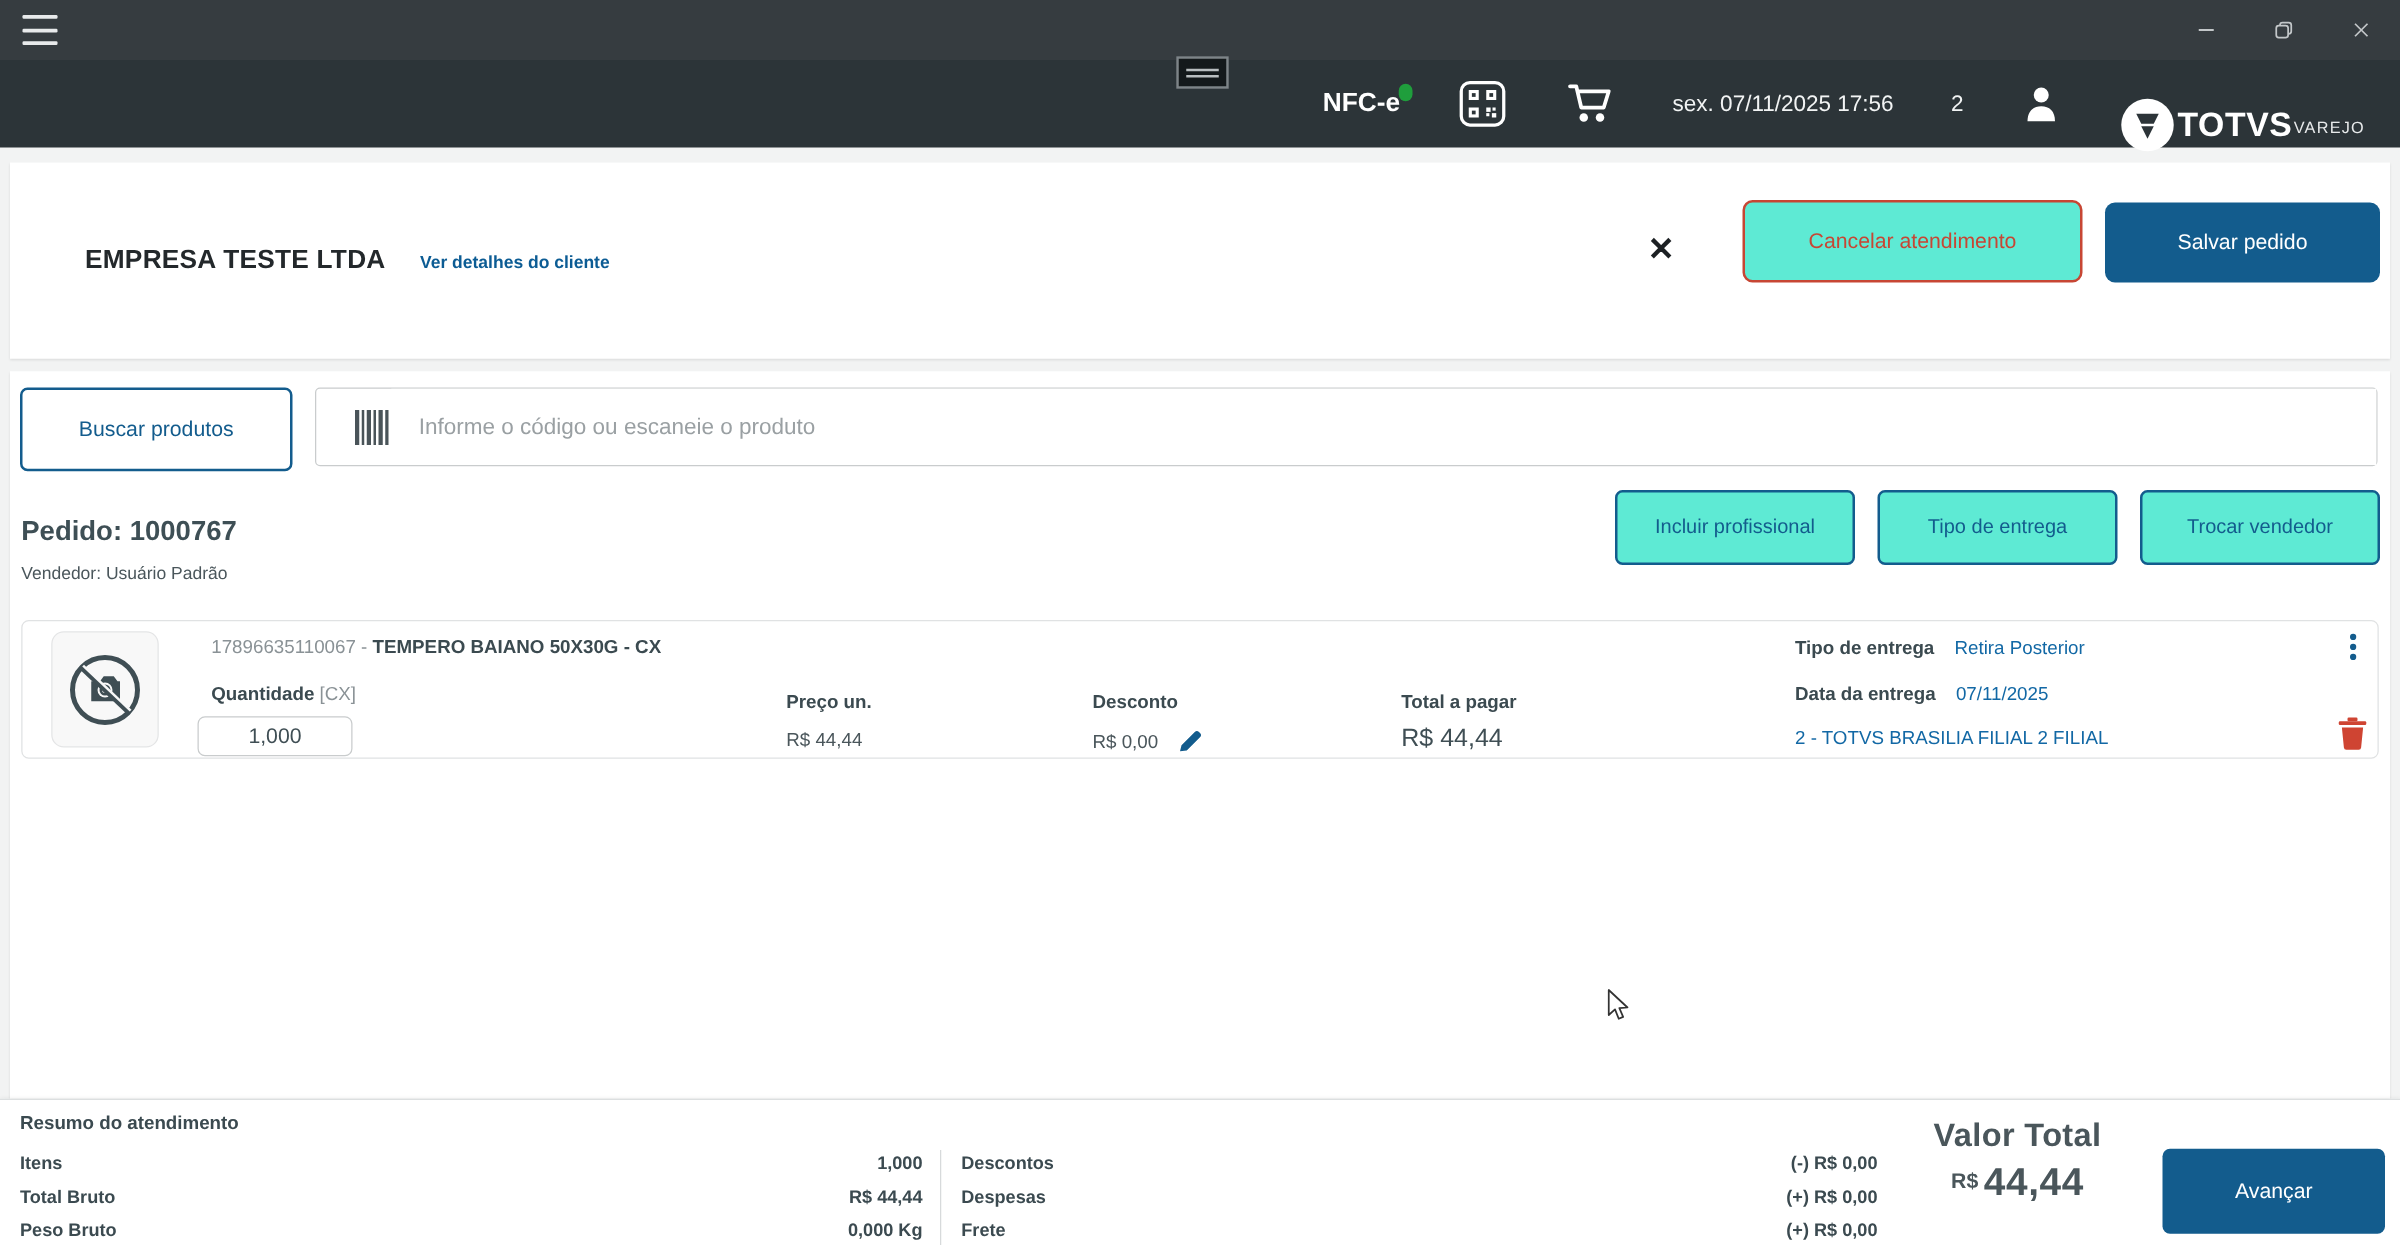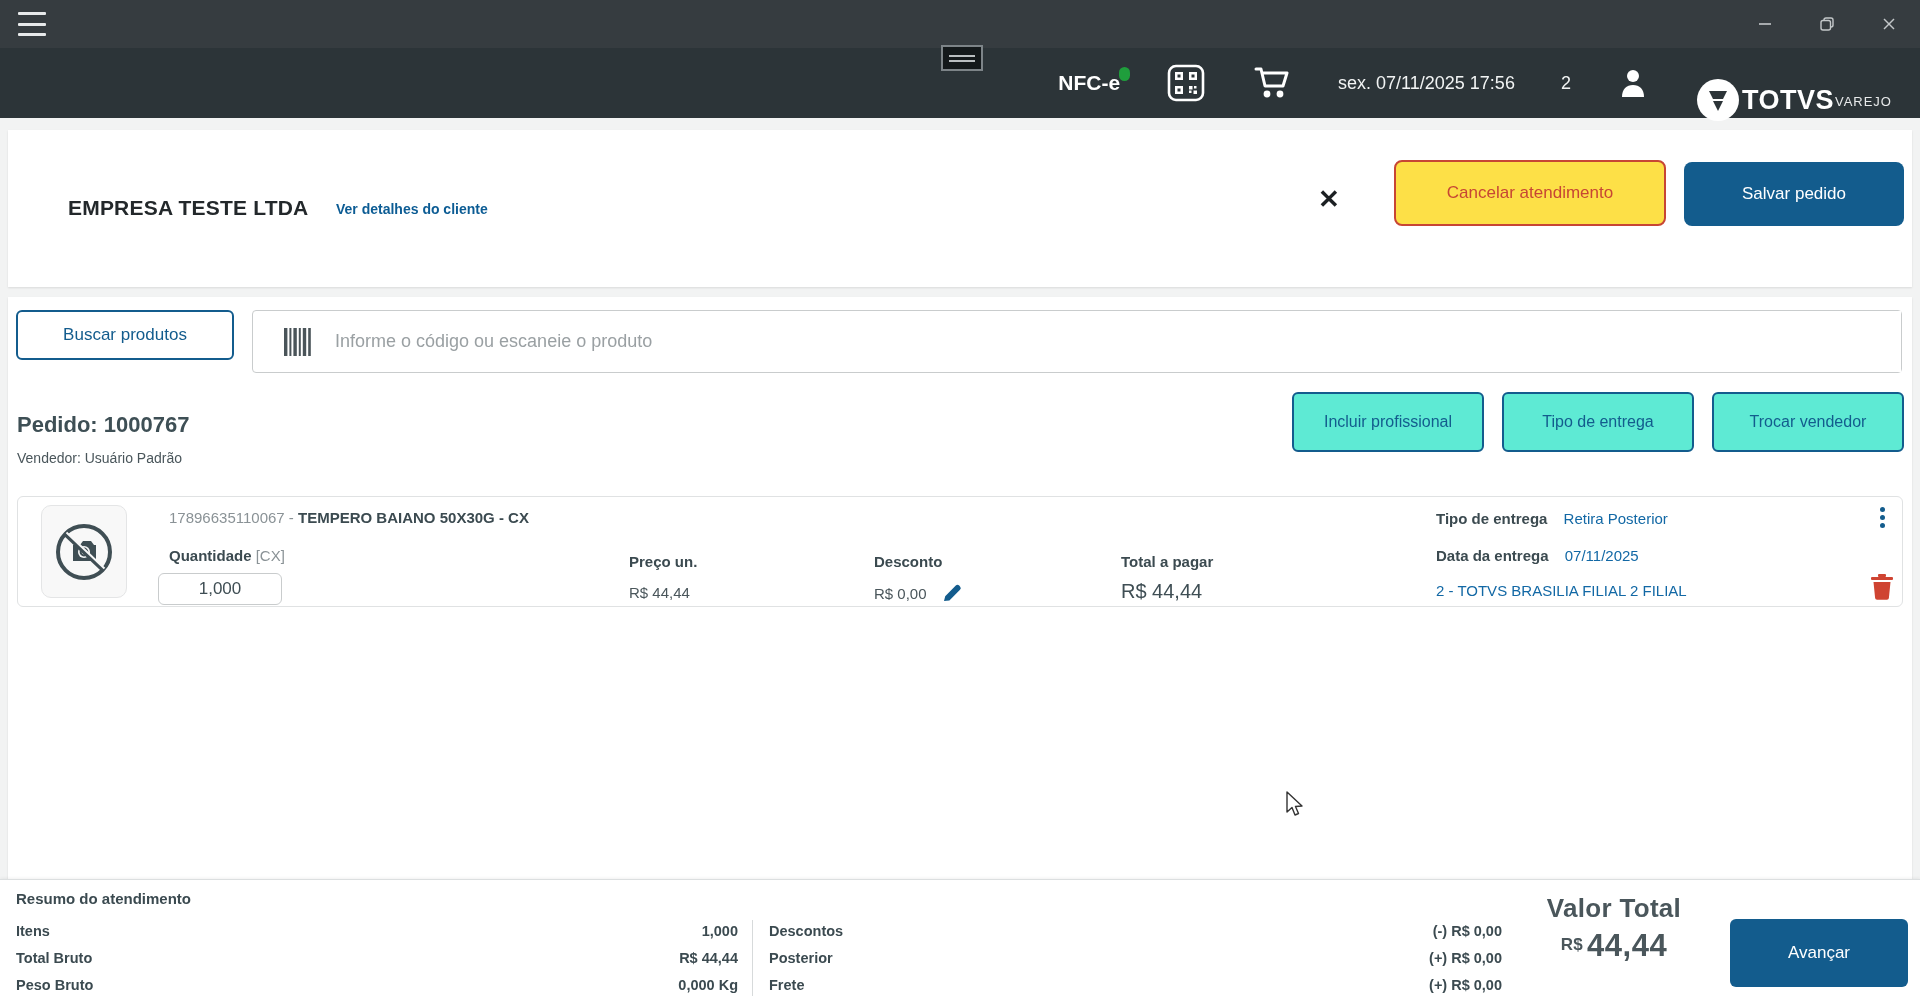--- a/index.html
+++ b/index.html
@@ -32,25 +32,25 @@
 
   
   .card { position:absolute; background:#ffffff; box-shadow:0 1px 2px rgba(0,0,0,.10); }
   .customer-card { left:8px; top:130px; width:1904px; height:157px; }
   .main-card { left:8px; top:297px; width:1904px; height:582px; }
 
   
   .customer-name { position:absolute; left:68px; top:196px; font-size:21px; font-weight:bold; color:#23282b; letter-spacing:.2px; }
   .customer-link { position:absolute; left:336px; top:201px; font-size:14px; font-weight:bold; color:#0c5c94; cursor:pointer; }
   .close-x { position:absolute; left:1318px; top:186px; font-size:26px; font-weight:bold; color:#1c2023; cursor:pointer; line-height:1; }
-  .btn-cancel { position:absolute; left:1394px; top:160px; width:272px; height:66px; background:#fde047; border:2px solid #c74634; border-radius:8px; color:#c74634; font-size:17px; display:flex; align-items:center; justify-content:center; cursor:pointer; }
+  .btn-cancel { position:absolute; left:1394px; top:160px; width:272px; height:66px; background:#5eead4; border:2px solid #c74634; border-radius:8px; color:#c74634; font-size:17px; display:flex; align-items:center; justify-content:center; cursor:pointer; }
   .btn-save { position:absolute; left:1684px; top:162px; width:220px; height:64px; background:#135c8d; border:none; border-radius:8px; color:#ffffff; font-size:17px; display:flex; align-items:center; justify-content:center; cursor:pointer; }
 
   
-  .btn-browse { position:absolute; left:16px; top:310px; width:218px; height:50px; background:#fff; border:2px solid #135c8d; border-radius:6px; color:#135c8d; font-size:17px; display:flex; align-items:center; justify-content:center; cursor:pointer; }
+  .btn-browse { position:absolute; left:16px; top:310px; width:218px; height:67px; background:#fff; border:2px solid #135c8d; border-radius:6px; color:#135c8d; font-size:17px; display:flex; align-items:center; justify-content:center; cursor:pointer; }
   .search-box { position:absolute; left:252px; top:310px; width:1650px; height:63px; border:1px solid #c9cccd; border-radius:4px; background:#fff; display:flex; align-items:center; }
   .search-box svg { margin-left:30px; }
   .search-input { border:none; outline:none; flex:1; height:100%; font-size:18px; color:#3f4e54; padding-left:22px; font-family:"Liberation Sans", sans-serif; }
   .search-input::placeholder { color:#9aa0a3; }
 
   
   .order-title { position:absolute; left:17px; top:412px; font-size:22px; font-weight:bold; color:#3e4f55; }
   .order-seller { position:absolute; left:17px; top:450px; font-size:14px; color:#4a565b; }
   .order-actions { position:absolute; left:1292px; top:392px; width:612px; display:flex; gap:18px; }
   .btn-outline { height:60px; flex:1; background:#5eead4; border:2px solid #135c8d; border-radius:6px; color:#135c8d; font-size:16px; display:flex; align-items:center; justify-content:center; cursor:pointer; }
@@ -287,21 +287,21 @@
     </div>
 
     <div class="sum-div"></div>
 
     <div class="sum-col sum-col2">
       <div class="sum-row">
         <b>Descontos</b>
         <b>(-) R$ 0,00</b>
       </div>
       <div class="sum-row">
-        <b>Posterior</b>
+        <b>Despesas</b>
         <b>(+) R$ 0,00</b>
       </div>
       <div class="sum-row">
         <b>Frete</b>
         <b>(+) R$ 0,00</b>
       </div>
     </div>
 
     <div class="vt-block">
       <div class="vt-label">Valor Total</div>

